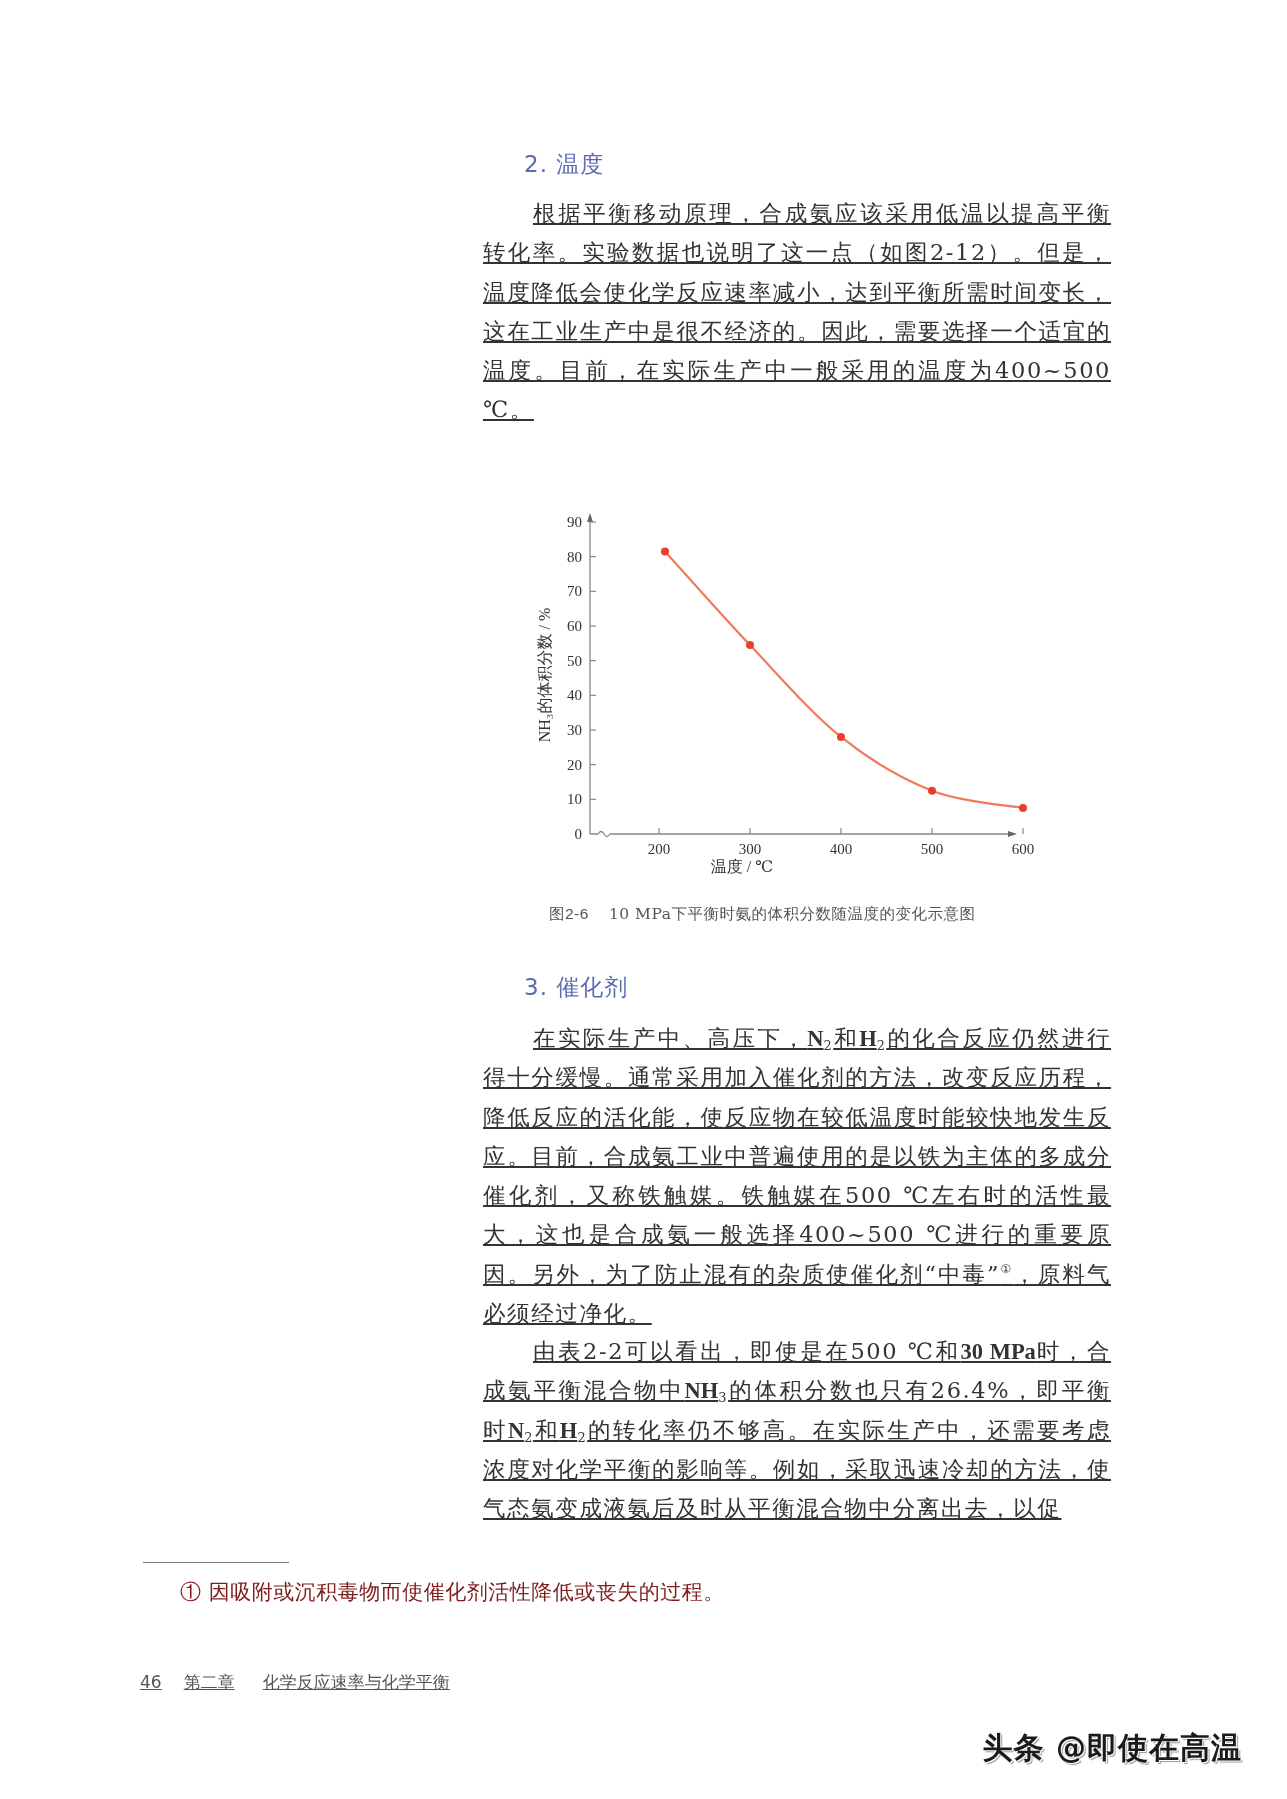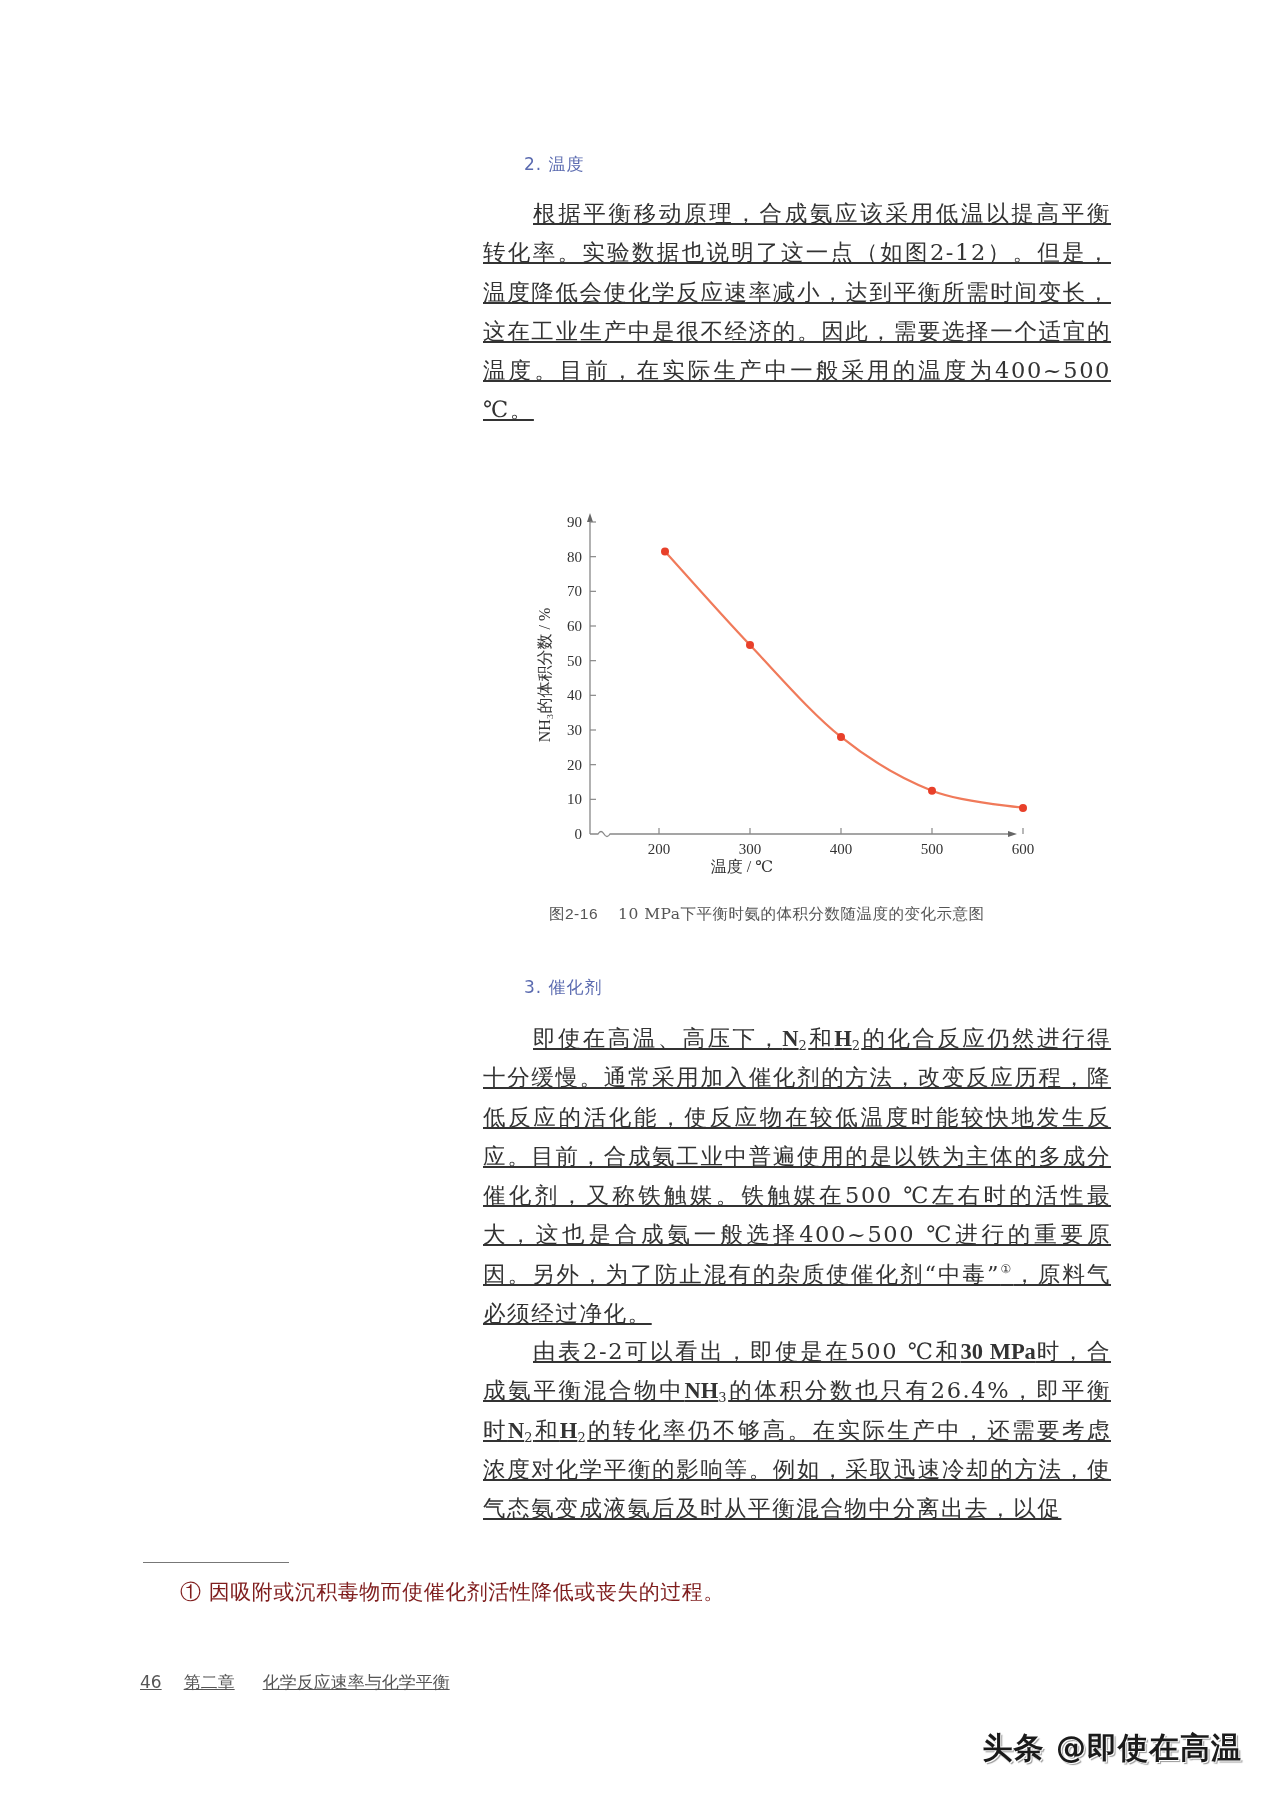--- a/index.html
+++ b/index.html
@@ -6,21 +6,21 @@
     body {
       width: 1287px; height: 1799px; position: relative; overflow: hidden;
       font-family: "DejaVu Serif", "Liberation Serif", serif;
       color: #333333;
     }
     .col {
       position: absolute; left: 474px; width: 628px;
     }
     .heading {
       font-family: "DejaVu Sans", "Liberation Sans", sans-serif;
-      color: #5b6bb0; font-size: 17px; letter-spacing: 1px;
+      color: #5b6bb0; font-size: 23px; letter-spacing: 1px;
       padding-left: 50px; height: 34px; line-height: 34px;
     }
     .para {
       font-size: 22.5px; line-height: 39.3px; letter-spacing: 1.6px;
       text-align: justify; text-indent: 50px; margin: 9px; text-decoration: underline;
     }
     .para sub { font-size: 13px; vertical-align: -4px; line-height: 0; }
     .para sup { font-size: 12px; vertical-align: 9px; line-height: 0; }
     .bold-en { font-family: "Liberation Serif", serif; font-weight: bold; letter-spacing: 0; }
 
@@ -112,25 +112,25 @@
         <circle cx="311" cy="256.93333333333334" r="4" fill="#e8402a"></circle>
         <circle cx="402" cy="310.6666666666667" r="4" fill="#e8402a"></circle>
         <circle cx="493" cy="328" r="4" fill="#e8402a"></circle>
       </g>
     <text id="ylabel" transform="translate(20,195) rotate(-90)" text-anchor="middle" font-size="16" fill="#333">NH₃的体积分数 / %</text>
     <text id="xlabel" x="212" y="392" text-anchor="middle" font-size="16" fill="#333">温度 / ℃</text>
   </svg>
 </div>
 
 <div id="fig-caption">
-  <span class="num">图2-16</span><span>10 MPa下平衡时氨的体积分数随温度的变化示意图</span>
+  <span class="num">图2-6</span><span>10 MPa下平衡时氨的体积分数随温度的变化示意图</span>
 </div>
 
 <div class="heading col" id="sec3-heading">3. 催化剂</div>
-<p class="para col" id="sec3-body"><span>即使在高温、高压下，</span><span class="bold-en">N</span><sub>2</sub><span>和</span><span class="bold-en">H</span><sub>2</sub><span>的化合反应仍然进行得十分缓慢。通常采用加入催化剂的方法，改变反应历程，降低反应的活化能，使反应物在较低温度时能较快地发生反应。目前，合成氨工业中普遍使用的是以铁为主体的多成分催化剂，又称铁触媒。铁触媒在500 ℃左右时的活性最大，这也是合成氨一般选择400~500 ℃进行的重要原因。另外，为了防止混有的杂质使催化剂“中毒”</span><sup>①</sup><span>，原料气必须经过净化。</span></p>
+<p class="para col" id="sec3-body"><span>在实际生产中、高压下，</span><span class="bold-en">N</span><sub>2</sub><span>和</span><span class="bold-en">H</span><sub>2</sub><span>的化合反应仍然进行得十分缓慢。通常采用加入催化剂的方法，改变反应历程，降低反应的活化能，使反应物在较低温度时能较快地发生反应。目前，合成氨工业中普遍使用的是以铁为主体的多成分催化剂，又称铁触媒。铁触媒在500 ℃左右时的活性最大，这也是合成氨一般选择400~500 ℃进行的重要原因。另外，为了防止混有的杂质使催化剂“中毒”</span><sup>①</sup><span>，原料气必须经过净化。</span></p>
 <p class="para col" id="sec3-body2"><span>由表2-2可以看出，即使是在500 ℃和</span><span class="bold-en">30 MPa</span><span>时，合成氨平衡混合物中</span><span class="bold-en">NH</span><sub>3</sub><span>的体积分数也只有26.4%，即平衡时</span><span class="bold-en">N</span><sub>2</sub><span>和</span><span class="bold-en">H</span><sub>2</sub><span>的转化率仍不够高。在实际生产中，还需要考虑浓度对化学平衡的影响等。例如，采取迅速冷却的方法，使气态氨变成液氨后及时从平衡混合物中分离出去，以促</span></p>
 
 <div id="footnote-rule"></div>
 <div id="footnote">① 因吸附或沉积毒物而使催化剂活性降低或丧失的过程。</div>
 
 <div id="footer">
   <span class="pg">46</span><span class="chap">第二章</span><span>化学反应速率与化学平衡</span>
 </div>
 
 <div id="watermark">头条 @即使在高温</div>

